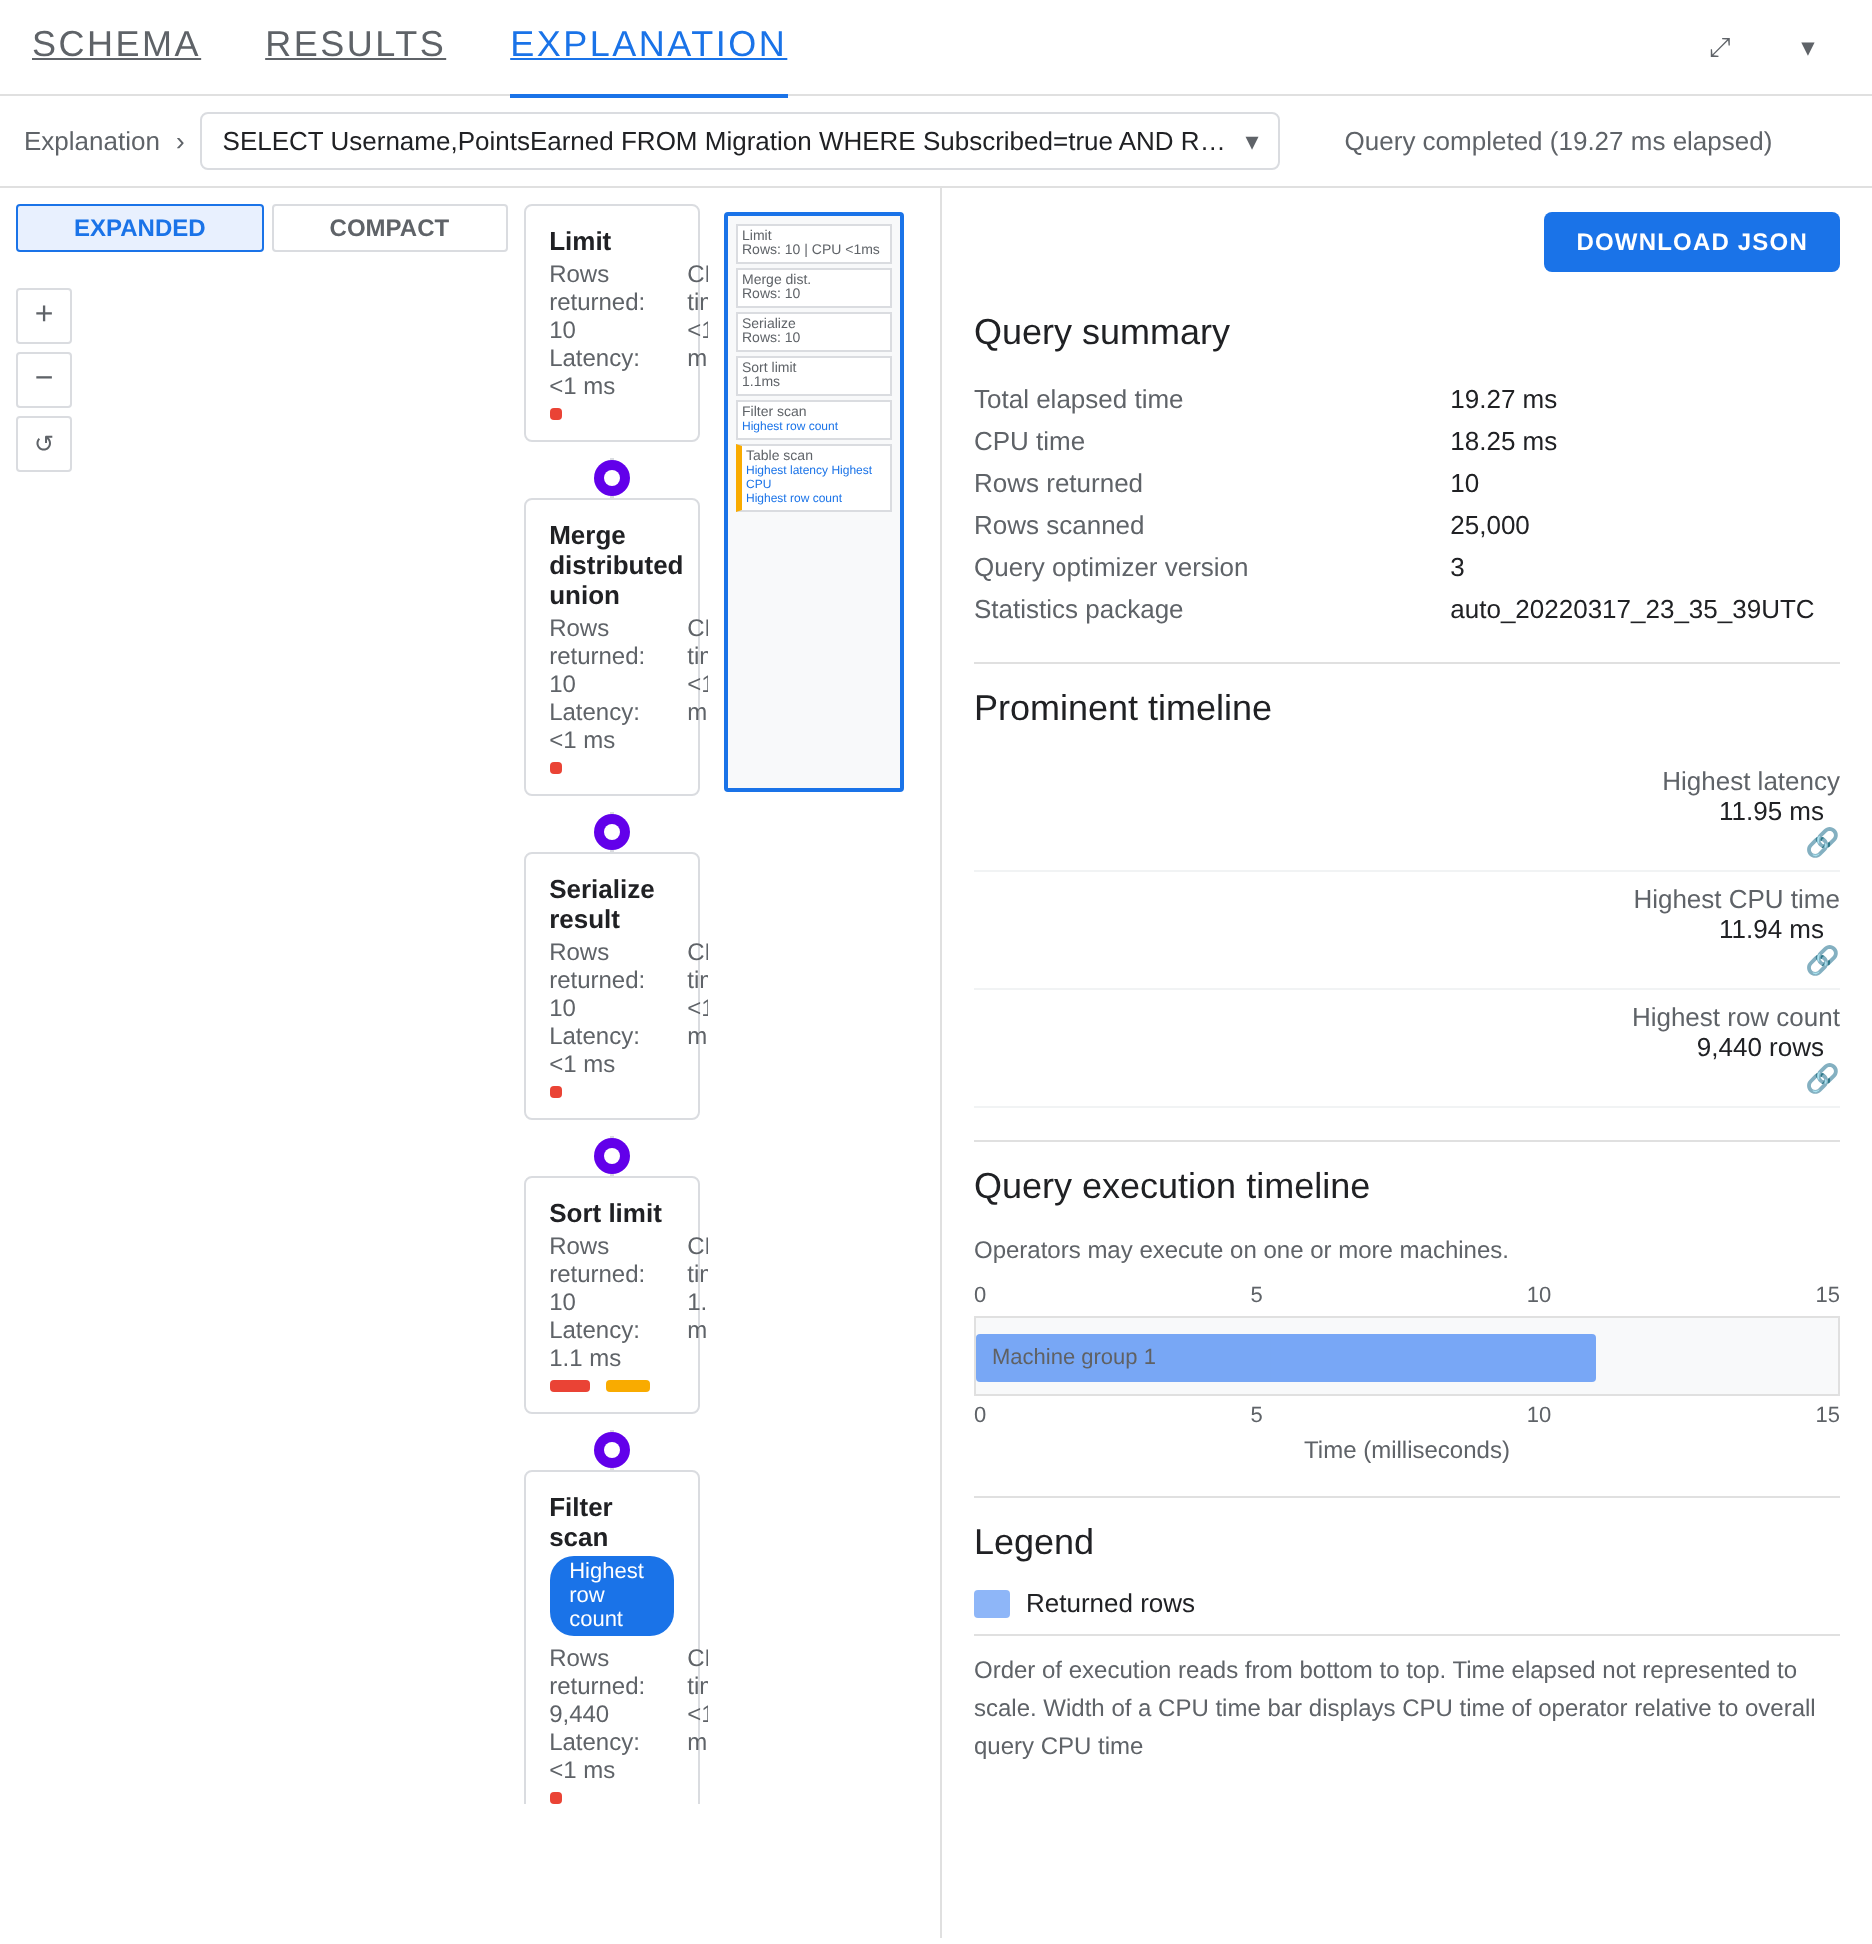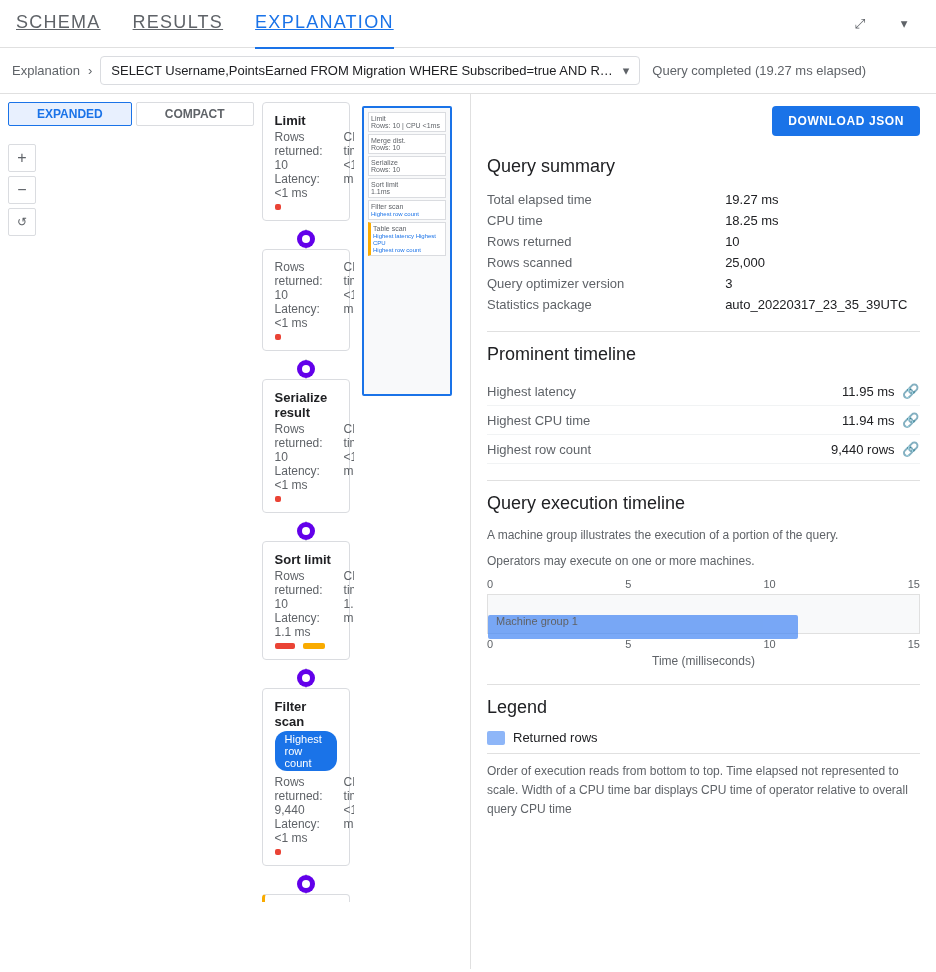--- a/index.html
+++ b/index.html
@@ -13,21 +13,21 @@
     .tabs-right { display: flex; gap: 12px; align-items: center; }
     .icon-btn { background: none; border: none; cursor: pointer; color: #5f6368; display: flex; align-items: center; justify-content: center; width: 32px; height: 32px; border-radius: 4px; }
 
     
     .query-bar { display: flex; align-items: center; padding: 8px 12px; border-bottom: 1px solid #e0e0e0; gap: 8px; }
     .breadcrumb-label { color: #5f6368; font-size: 13px; }
     .breadcrumb-arrow { color: #5f6368; font-size: 13px; }
     .query-selector { display: flex; align-items: center; flex: 1; border: 1px solid #dadce0; border-radius: 4px; padding: 6px 10px; cursor: pointer; max-width: 540px; background: #fff; }
     .query-selector-text { flex: 1; font-size: 13px; color: #202124; white-space: nowrap; overflow: hidden; text-overflow: ellipsis; }
     .query-selector-arrow { color: #5f6368; margin-left: 6px; }
-    .query-status { font-size: 13px; color: #5f6368; margin-left: 4px; }
+    .query-status { font-size: 13px; color: #5f6368; margin-left: 24px; }
 
     
     .main-content { display: flex; height: calc(972px - 97px); }
 
     
     .left-panel { width: 470px; padding: 8px; display: flex; flex-direction: column; gap: 0; }
     .view-toggle { display: flex; gap: 4px; margin-bottom: 8px; }
     .toggle-btn { padding: 4px 28px; font-size: 12px; font-weight: 600; border: 1px solid #dadce0; cursor: pointer; background: #fff; color: #5f6368; border-radius: 2px; }
     .toggle-btn.active { background: #e8f0fe; color: #1a73e8; border-color: #1a73e8; }
     .zoom-btn { width: 28px; height: 28px; border: 1px solid #dadce0; background: #fff; cursor: pointer; font-size: 16px; display: flex; align-items: center; justify-content: center; color: #5f6368; border-radius: 2px; }
@@ -68,32 +68,32 @@
 
     
     .section-title { font-size: 18px; font-weight: 400; color: #202124; margin-bottom: 12px; margin-top: 8px; }
     .summary-table { width: 100%; border-collapse: collapse; margin-bottom: 16px; }
     .summary-table tr td { padding: 3px 0; font-size: 13px; }
     .summary-table tr td:first-child { color: #5f6368; width: 55%; }
     .summary-table tr td:last-child { color: #202124; font-weight: 500; }
 
     
     .prominent-section { margin-bottom: 16px; }
-    .prominent-row { display: flex; align-items: flex-end; padding: 6px 0; border-bottom: 1px solid #f1f3f4; }
+    .prominent-row { display: flex; align-items: flex-end; padding: 6px 0; border-bottom: 1px solid #f1f3f4; flex-direction: column; }
     .prominent-label { color: #5f6368; font-size: 13px; flex: 1; }
     .prominent-value { color: #202124; font-size: 13px; font-weight: 500; margin-right: 8px; }
     .link-icon { color: #1a73e8; font-size: 14px; cursor: pointer; }
 
     
     .timeline-section { margin-bottom: 16px; }
     .timeline-desc { font-size: 12px; color: #5f6368; margin-bottom: 8px; line-height: 1.5; }
     .timeline-chart { position: relative; margin-top: 8px; }
     .timeline-axis { display: flex; justify-content: space-between; font-size: 11px; color: #5f6368; margin-bottom: 4px; }
     .timeline-bar-area { position: relative; height: 40px; background: #f8f9fa; border: 1px solid #e0e0e0; }
-    .timeline-bar { position: absolute; top: 20px; height: 24px; background: #4285f4; opacity: 0.7; border-radius: 2px; display: flex; padding: 0 8px; }
+    .timeline-bar { position: absolute; top: 8px; height: 24px; background: #4285f4; opacity: 0.7; border-radius: 2px; display: flex; align-items: center; padding: 0 8px; }
     .timeline-bar-label { font-size: 11px; color: #202124; white-space: nowrap; }
     .timeline-axis-bottom { display: flex; justify-content: space-between; font-size: 11px; color: #5f6368; margin-top: 4px; }
     .timeline-x-label { text-align: center; font-size: 12px; color: #5f6368; margin-top: 4px; }
 
     
     .legend-section { margin-top: 8px; }
     .legend-item { display: flex; align-items: center; gap: 8px; margin-bottom: 6px; }
     .legend-swatch { width: 18px; height: 14px; border-radius: 2px; }
     .legend-swatch.returned { background: #4285f4; opacity: 0.6; }
     .legend-swatch.machine { background: repeating-linear-gradient(90deg, #4285f4 0px, #4285f4 3px, #fff 3px, #fff 6px); border: 1px solid #4285f4; }
@@ -172,20 +172,21 @@
           </div>
         </div>
         <div class="connector">
           <div class="connector-line"></div>
           <div class="connector-dot">
               <div class="connector-dot-inner"></div>
             </div>
         </div>
 
         <div class="operator-card">
+          <div class="operator-name">Merge distributed union</div>
           <div class="operator-metrics">
             <div class="metric-col">
               <span>Rows returned: 10</span>
               <span>Latency: &lt;1 ms</span>
             </div>
             <div class="metric-col">
               <span>CPU time: &lt;1 ms</span>
             </div>
           </div>
           <div class="bar-row">
@@ -349,21 +350,20 @@
       <span class="prominent-value">9,440 rows</span>
       <span class="link-icon">🔗</span>
           </div>
         </div>
     </div>
 
     <hr class="section-divider">
 
     <div class="timeline-section">
       <div class="section-title">Query execution timeline</div>
-      <div class="timeline-desc">A machine group illustrates the execution of a portion of the query.</div>
       <div class="timeline-desc">Operators may execute on one or more machines.</div>
       <div class="timeline-chart">
         <div class="timeline-axis">
           <span>0</span>
           <span>5</span>
           <span>10</span>
           <span>15</span>
         </div>
         <div class="timeline-bar-area">
           <div class="timeline-bar" style="left:0%;width:72%;">

